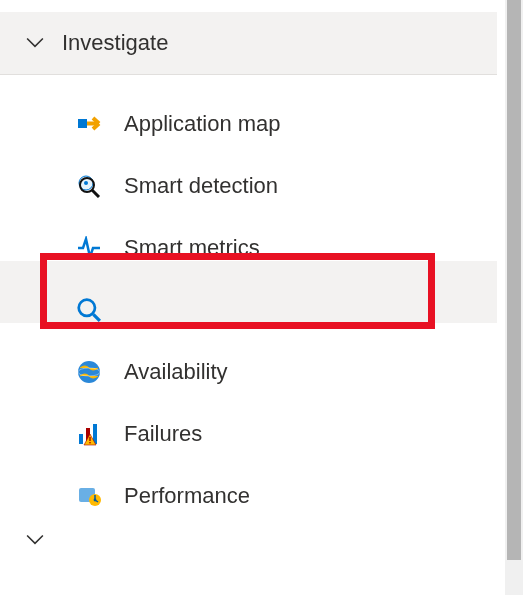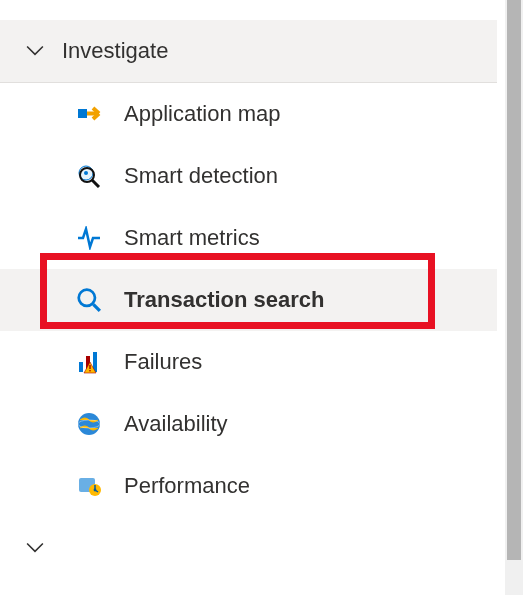--- a/index.html
+++ b/index.html
@@ -22,21 +22,21 @@
   .scrollbar-thumb {
     position: absolute;
     top: 0;
     left: 2px;
     width: 14px;
     height: 560px;
     background: #b5b5b5;
   }
   .nav {
     width: 497px;
-    padding-top: 20px;
+    padding-top: 12px;
   }
   .section-header {
     display: flex;
     align-items: center;
     height: 62px;
     padding-left: 26px;
     font-size: 22px;
     color: #323130;
     cursor: pointer;
     gap: 18px;
@@ -45,21 +45,21 @@
     background: #f3f2f1;
     border-bottom: 1px solid #e1dfdd;
   }
   .chevron {
     display: inline-flex;
     align-items: center;
     justify-content: center;
   }
   .nav-item {
     display: flex;
-    align-items: center;
+    align-items: flex-end;
     height: 62px;
     padding-left: 76px;
     font-size: 22px;
     color: #323130;
     gap: 22px;
     cursor: pointer;
     position: relative;
   }
   .nav-item.selected {
     background: #f3f2f1;
@@ -135,51 +135,50 @@
     <span class="label">Smart metrics</span>
   </div>
 
   <div class="nav-item selected">
     <span class="icon-wrap">
       <svg width="26" height="26" viewBox="0 0 24 24">
         <circle cx="10" cy="10" r="7.5" fill="none" stroke="#0078d4" stroke-width="2.5"></circle>
         <line x1="16" y1="16" x2="22" y2="22" stroke="#0078d4" stroke-width="3"></line>
       </svg>
     </span>
-    <span class="label">Transaction search</span>
+  </div>
+
+  <div class="nav-item">
+    <span class="icon-wrap">
+      <svg width="24" height="24" viewBox="0 0 24 24">
+        <circle cx="12" cy="12" r="11" fill="#2b88d8"></circle>
+        <path d="M3 8 Q8 4 12 8 Q16 12 21 8 M3 16 Q8 12 12 16 Q16 20 21 16" fill="#ffb900" stroke="#ffb900" stroke-width="1"></path>
+        <ellipse cx="12" cy="12" rx="11" ry="4" fill="none" stroke="#fff" stroke-width="0.8" opacity="0.5"></ellipse>
+      </svg>
+    </span>
+    <span class="label">Availability</span>
   </div>
 
   <div class="nav-item">
     <span class="icon-wrap">
       <svg width="24" height="24" viewBox="0 0 24 24">
         <rect x="2" y="12" width="4" height="10" fill="#0078d4"></rect>
         <rect x="9" y="6" width="4" height="16" fill="#a80000"></rect>
         <rect x="16" y="2" width="4" height="20" fill="#0078d4"></rect>
         <path d="M7 23 L13 12 L19 23 Z" fill="#ffb900" stroke="#a80000" stroke-width="0.6"></path>
         <rect x="12.3" y="15" width="1.4" height="4" fill="#a80000"></rect>
         <rect x="12.3" y="20" width="1.4" height="1.4" fill="#a80000"></rect>
       </svg>
     </span>
     <span class="label">Failures</span>
   </div>
 
   <div class="nav-item">
     <span class="icon-wrap">
       <svg width="24" height="24" viewBox="0 0 24 24">
-        <circle cx="12" cy="12" r="11" fill="#2b88d8"></circle>
-        <path d="M3 8 Q8 4 12 8 Q16 12 21 8 M3 16 Q8 12 12 16 Q16 20 21 16" fill="#ffb900" stroke="#ffb900" stroke-width="1"></path>
-        <ellipse cx="12" cy="12" rx="11" ry="4" fill="none" stroke="#fff" stroke-width="0.8" opacity="0.5"></ellipse>
-      </svg>
-    </span>
-    <span class="label">Availability</span>
-  </div>
-
-  <div class="nav-item">
-    <span class="icon-wrap">
-      <svg width="24" height="24" viewBox="0 0 24 24">
         <rect x="2" y="4" width="16" height="14" rx="2" fill="#69afe5"></rect>
         <circle cx="18" cy="16" r="6" fill="#ffb900"></circle>
         <path d="M18 16 L18 11 M18 16 L21 18" stroke="#005a9e" stroke-width="1.5"></path>
         <circle cx="18" cy="16" r="1.4" fill="#005a9e"></circle>
       </svg>
     </span>
     <span class="label">Performance</span>
   </div>
 
   <div class="section-header">

